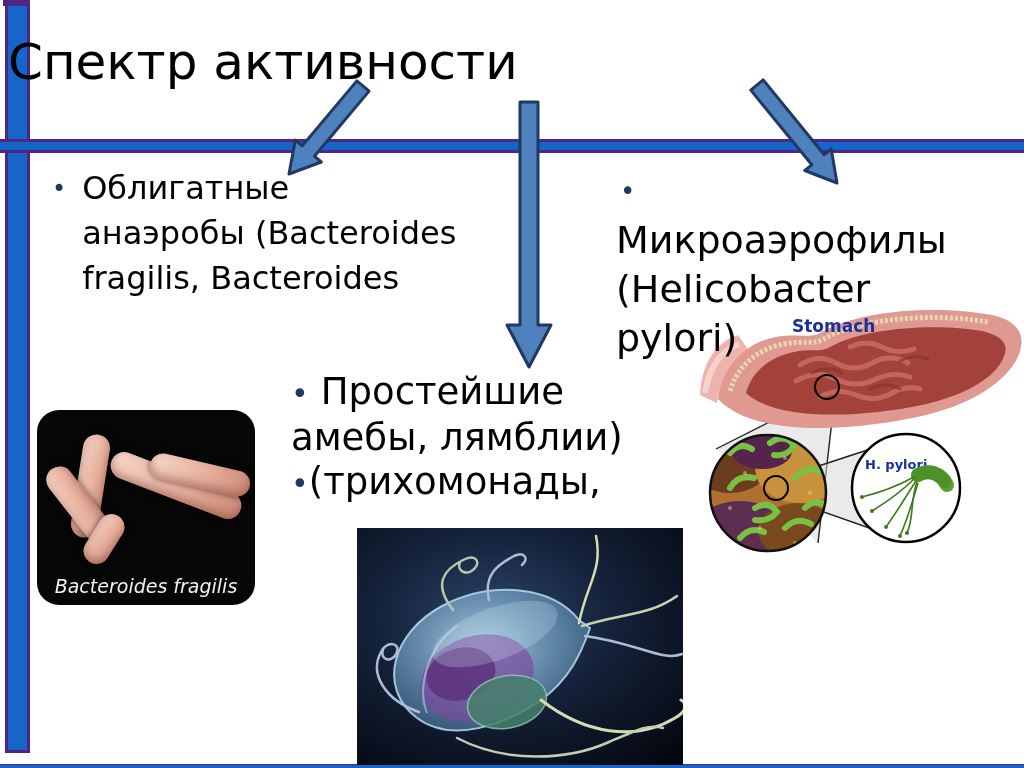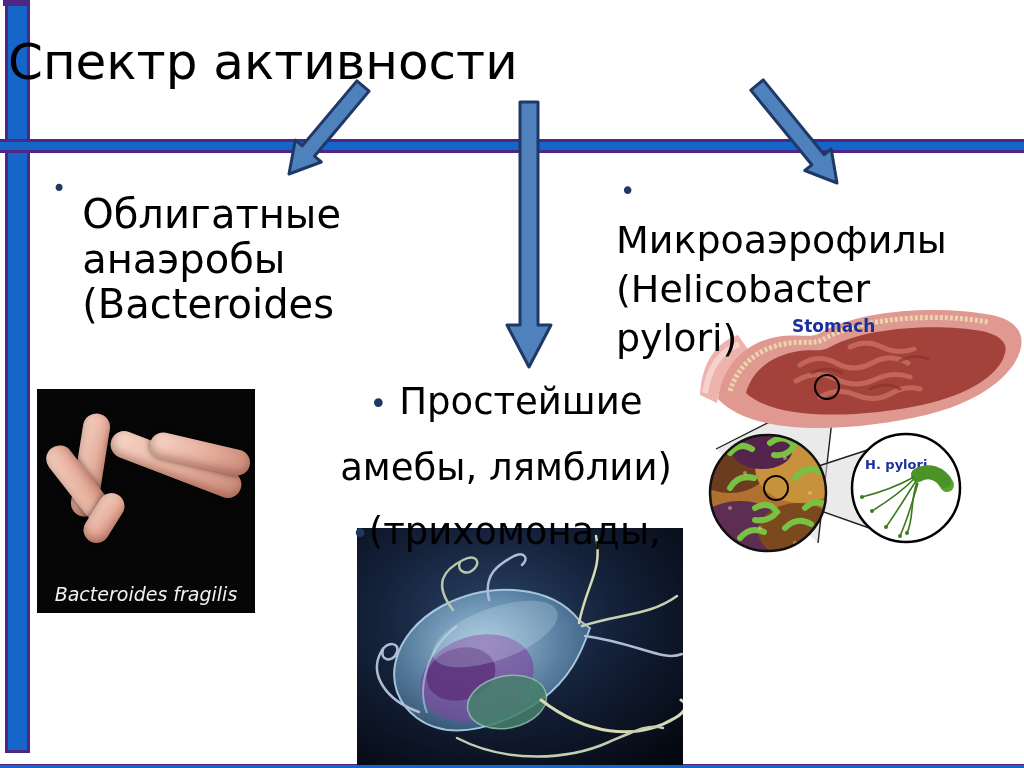--- a/index.html
+++ b/index.html
@@ -18,35 +18,35 @@
   
   .title{position:absolute;left:8px;top:34px;width:1024px;text-align:left;
     font-size:50px;line-height:56px;color:#000;}
   
   .arrows{position:absolute;left:0;top:0;width:1024px;height:768px;pointer-events:none;}
   .arrow{fill:#4F81BD;stroke:#1F3864;stroke-width:3;stroke-linejoin:round;}
   
   .bullet-dot{color:#1F3864;}
   .tb-left{position:absolute;left:52px;top:166px;width:460px;display:flex;z-index:4;}
   .tb-left .dot{font-size:24px;line-height:46px;margin-right:16px;}
-  .tb-left .lines{font-size:40px;line-height:45px;margin-top:26px;}
+  .tb-left .lines{font-size:32px;line-height:45px;}
   .tb-left .line{display:block;}
   .tb-right{position:absolute;left:616px;top:178px;width:330px;z-index:4;}
   .tb-right .dot{display:block;font-size:26px;line-height:26px;margin:0 0 12px 4px;}
   .tb-right .lines{font-size:38px;line-height:49px;margin-top:8px;}
   .tb-right .line{display:block;}
-  .tb-mid{position:absolute;left:306px;top:370px;width:400px;z-index:4;
-    font-size:37px;line-height:64px;text-align:center;}
+  .tb-mid{position:absolute;left:291px;top:370px;width:400px;z-index:4;
+    font-size:37px;line-height:44px;}
   .tb-mid .line{display:block;}
   .tb-mid .dot-sp{font-size:30px;margin-right:12px;}
   .tb-mid .dot-ns{font-size:30px;}
   .it{}
   
-  .fig-bact{position:absolute;left:37px;top:389px;width:218px;height:224px;
-    background:#060606;overflow:hidden;}
+  .fig-bact{position:absolute;left:37px;top:410px;width:218px;height:195px;
+    background:#060606;overflow:hidden;border-radius:22px;}
   .rod{position:absolute;border-radius:16px;
     background:linear-gradient(100deg,#f6d6c8 0%,#e7b09d 55%,#c98977 100%);
     box-shadow:inset 0 -4px 8px rgba(120,50,40,.45), 0 0 6px rgba(0,0,0,.6);}
   .rod1{left:40px;top:24px;width:27px;height:104px;transform:rotate(9deg);}
   .rod2{left:28px;top:50px;width:27px;height:88px;transform:rotate(-38deg);}
   .rod3{left:70px;top:62px;width:138px;height:27px;transform:rotate(21deg);}
   .rod4{left:112px;top:52px;width:102px;height:26px;transform:rotate(13deg);}
   .rod5{left:54px;top:102px;width:26px;height:54px;transform:rotate(32deg);}
   .bact-caption{position:absolute;left:0;bottom:8px;width:100%;text-align:center;
     color:#f2f2f2;font-style:italic;font-size:19px;}
@@ -72,20 +72,21 @@
     <polygon class="arrow" points="356.9,80.9 302.2,145.9 295.3,140.1 289,174 321.3,162 314.4,156.2 369.1,91.1"></polygon>
     <polygon class="arrow" points="520,102 538,102 538,325 551,325 529,367 507,325 520,325"></polygon>
     <polygon class="arrow" points="750.8,90.1 811.8,164.8 804.8,170.5 837,183 831.2,149 824.2,154.7 763.2,79.9"></polygon>
   </svg>
 
   <div class="tb-left">
     <span class="dot bullet-dot">•</span>
     <div class="lines">
       <span class="line">Облигатные</span>
       <span class="line"><span>анаэробы (</span><span class="it">Bacteroides</span></span>
+      <span class="line it">fragilis, Bacteroides</span>
     </div>
   </div>
 
   <div class="tb-right">
     <span class="dot bullet-dot">•</span>
     <div class="lines">
       <span class="line">Микроаэрофилы</span>
       <span class="line"><span>(</span><span class="it">Helicobacter</span></span>
       <span class="line"><span class="it">pylori</span><span>)</span></span>
     </div>

